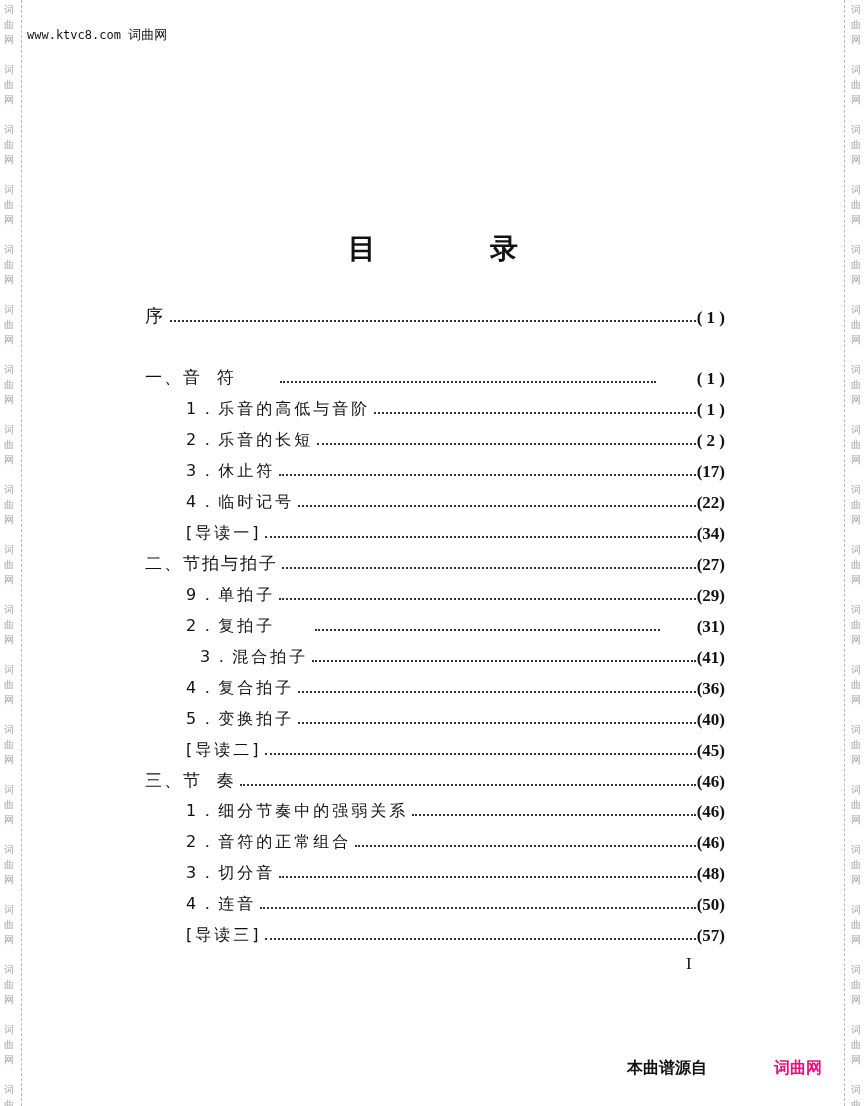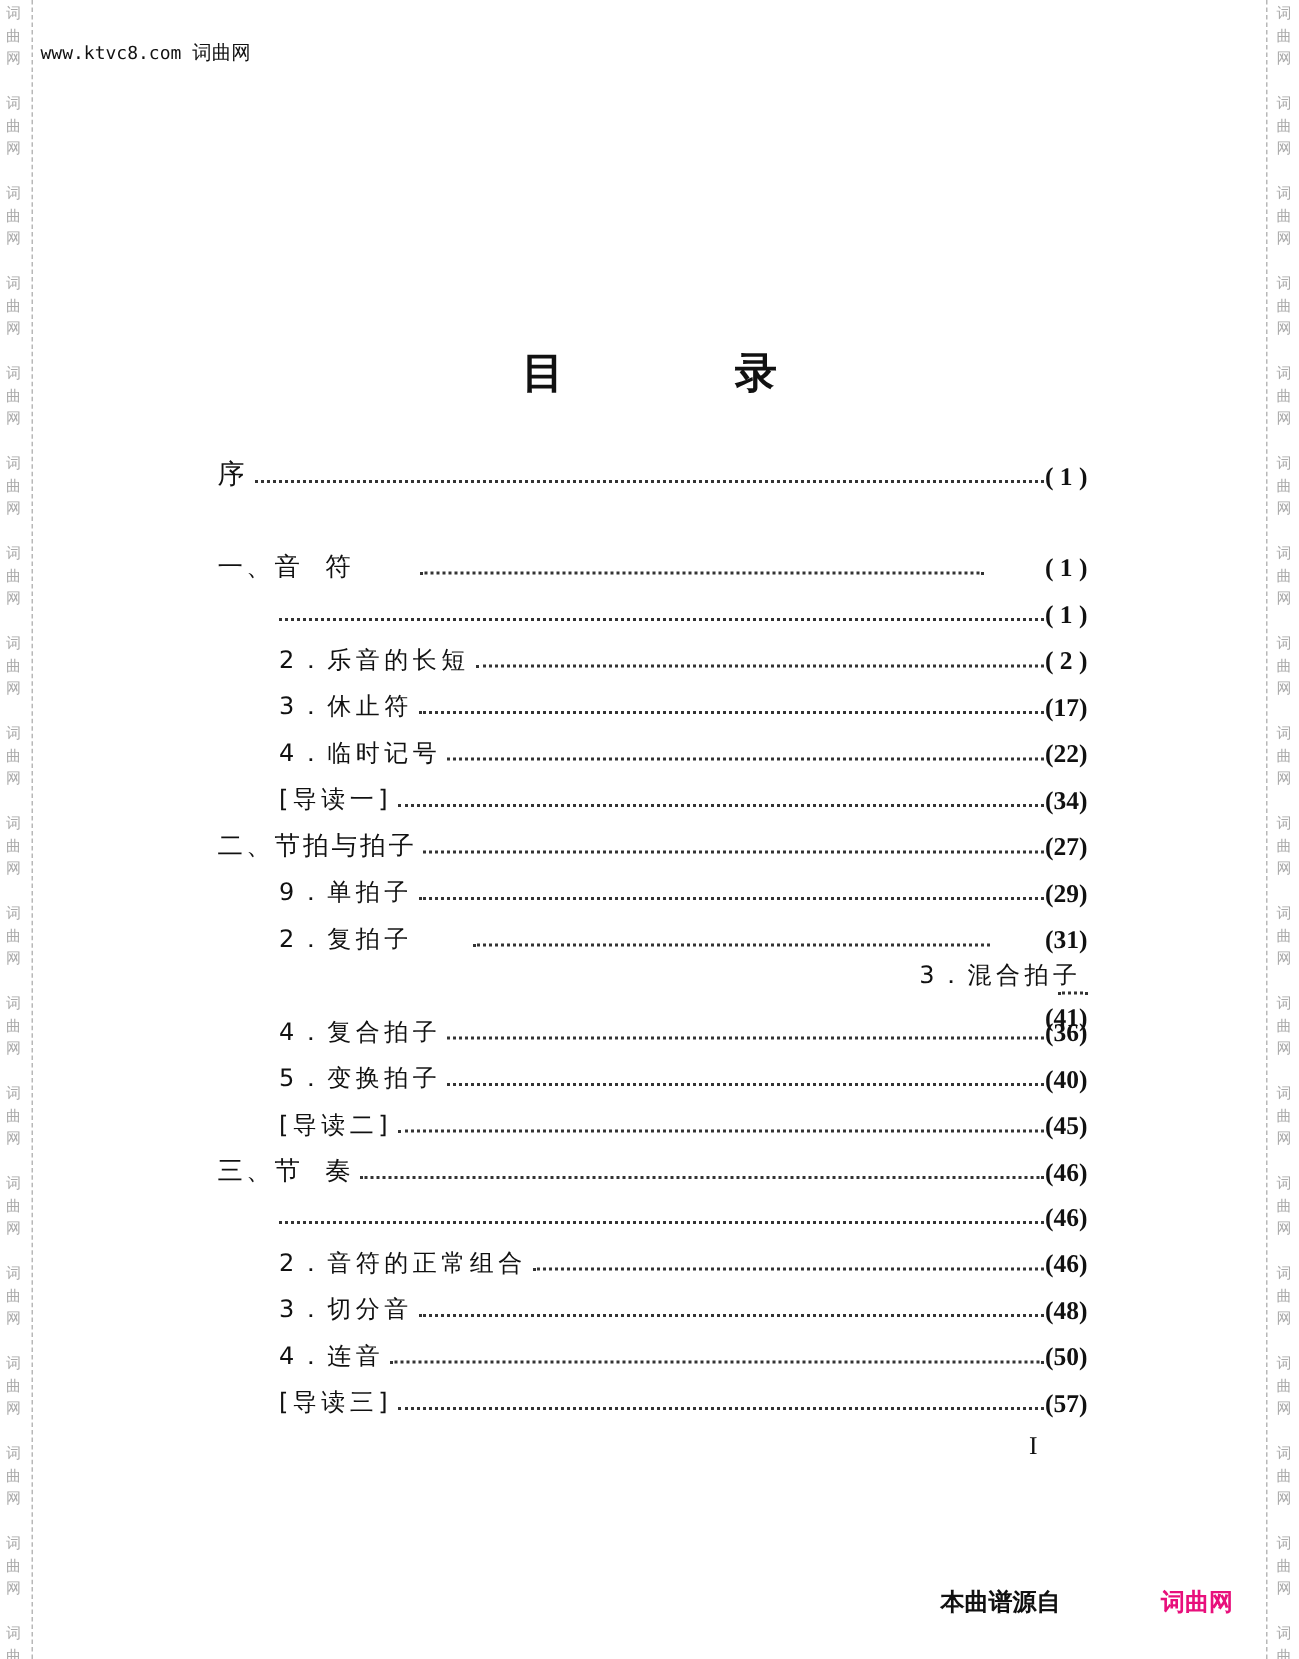--- a/index.html
+++ b/index.html
@@ -270,20 +270,21 @@
       <span class="label">序</span>
       <span class="leader"></span>
       <span class="page">( 1 )</span>
     </div>
     <div class="toc-row level-1" style="top: 61px; left: 0px; gap: 40px;">
       <span class="label">一、音  符</span>
       <span class="leader"></span>
       <span class="page">( 1 )</span>
     </div>
     <div class="toc-row level-2" style="top: 92px; left: 41px;">
+      <span class="label">1．乐音的高低与音阶</span>
       <span class="leader"></span>
       <span class="page">( 1 )</span>
     </div>
     <div class="toc-row level-2" style="top: 123px; left: 41px;">
       <span class="label">2．乐音的长短</span>
       <span class="leader"></span>
       <span class="page">( 2 )</span>
     </div>
     <div class="toc-row level-2" style="top: 154px; left: 41px;">
       <span class="label">3．休止符</span>
@@ -308,21 +309,21 @@
     <div class="toc-row level-2" style="top: 278px; left: 41px;">
       <span class="label">9．单拍子</span>
       <span class="leader"></span>
       <span class="page">(29)</span>
     </div>
     <div class="toc-row level-2" style="top: 309px; left: 41px; gap: 36px;">
       <span class="label">2．复拍子</span>
       <span class="leader"></span>
       <span class="page">(31)</span>
     </div>
-    <div class="toc-row level-2" style="top: 340px; left: 55px; flex-direction: column;">
+    <div class="toc-row level-2" style="top: 340px; left: 55px;">
       <span class="label">3．混合拍子</span>
       <span class="leader"></span>
       <span class="page">(41)</span>
     </div>
     <div class="toc-row level-2" style="top: 371px; left: 41px;">
       <span class="label">4．复合拍子</span>
       <span class="leader"></span>
       <span class="page">(36)</span>
     </div>
     <div class="toc-row level-2" style="top: 402px; left: 41px;">
@@ -334,20 +335,21 @@
       <span class="label">[导读二]</span>
       <span class="leader"></span>
       <span class="page">(45)</span>
     </div>
     <div class="toc-row level-1" style="top: 464px; left: 0px;">
       <span class="label">三、节  奏</span>
       <span class="leader"></span>
       <span class="page">(46)</span>
     </div>
     <div class="toc-row level-2" style="top: 494px; left: 41px;">
+      <span class="label">1．细分节奏中的强弱关系</span>
       <span class="leader"></span>
       <span class="page">(46)</span>
     </div>
     <div class="toc-row level-2" style="top: 525px; left: 41px;">
       <span class="label">2．音符的正常组合</span>
       <span class="leader"></span>
       <span class="page">(46)</span>
     </div>
     <div class="toc-row level-2" style="top: 556px; left: 41px;">
       <span class="label">3．切分音</span>

